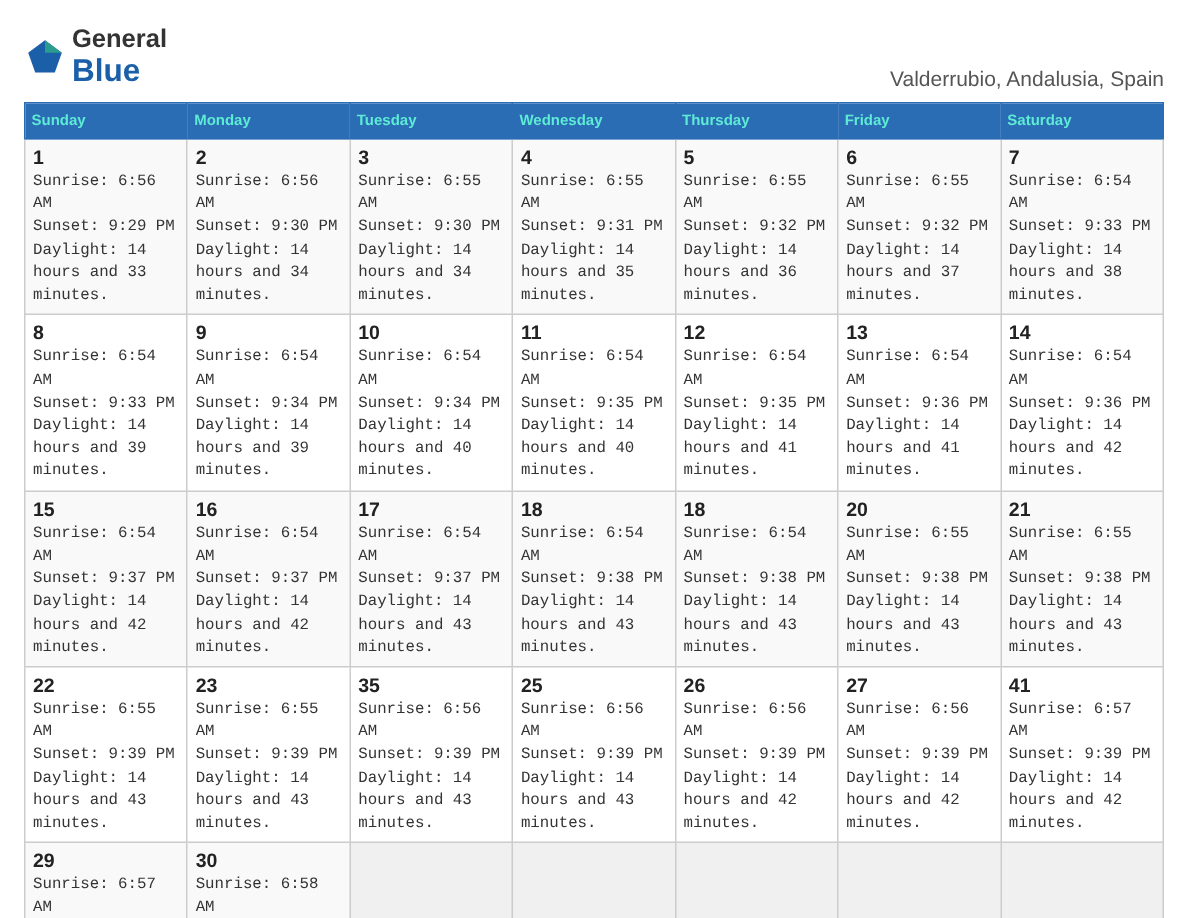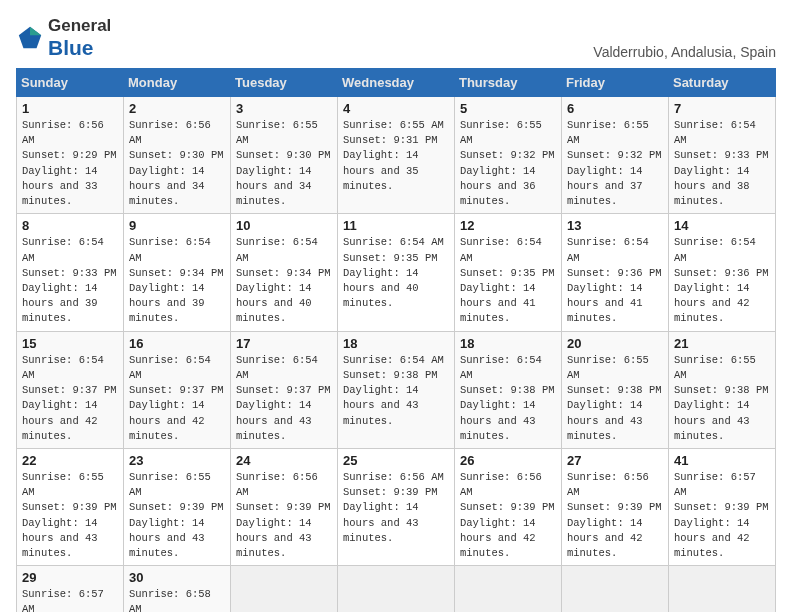--- a/index.html
+++ b/index.html
@@ -37,24 +37,24 @@
       font-size: 14px;
       color: #555;
     }
     table {
       width: 100%;
       border-collapse: collapse;
       font-size: 11px;
     }
     thead tr th {
       background-color: #2a6db5;
-      color: #e5e5e5;
+      color: #5eead4;
       padding: 6px 4px;
       text-align: left;
-      font-size: 13px;
+      font-size: 10px;
       font-weight: bold;
       border: 1px solid #2a6db5;
     }
     tbody tr td {
       border: 1px solid #ccc;
       padding: 4px 5px;
       vertical-align: top;
       background: #fff;
       min-height: 70px;
     }
@@ -136,21 +136,21 @@
         <td><span class="day-num">16</span><span class="day-info">Sunrise: 6:54 AM<br>Sunset: 9:37 PM<br>Daylight: 14 hours and 42 minutes.</span></td>
         <td><span class="day-num">17</span><span class="day-info">Sunrise: 6:54 AM<br>Sunset: 9:37 PM<br>Daylight: 14 hours and 43 minutes.</span></td>
         <td><span class="day-num">18</span><span class="day-info">Sunrise: 6:54 AM<br>Sunset: 9:38 PM<br>Daylight: 14 hours and 43 minutes.</span></td>
         <td><span class="day-num">18</span><span class="day-info">Sunrise: 6:54 AM<br>Sunset: 9:38 PM<br>Daylight: 14 hours and 43 minutes.</span></td>
         <td><span class="day-num">20</span><span class="day-info">Sunrise: 6:55 AM<br>Sunset: 9:38 PM<br>Daylight: 14 hours and 43 minutes.</span></td>
         <td><span class="day-num">21</span><span class="day-info">Sunrise: 6:55 AM<br>Sunset: 9:38 PM<br>Daylight: 14 hours and 43 minutes.</span></td>
       </tr>
       <tr>
         <td><span class="day-num">22</span><span class="day-info">Sunrise: 6:55 AM<br>Sunset: 9:39 PM<br>Daylight: 14 hours and 43 minutes.</span></td>
         <td><span class="day-num">23</span><span class="day-info">Sunrise: 6:55 AM<br>Sunset: 9:39 PM<br>Daylight: 14 hours and 43 minutes.</span></td>
-        <td><span class="day-num">24</span><span class="day-info">Sunrise: 6:56 AM<br>Sunset: 9:39 PM<br>Daylight: 14 hours and 43 minutes.</span></td>
+        <td><span class="day-num">35</span><span class="day-info">Sunrise: 6:56 AM<br>Sunset: 9:39 PM<br>Daylight: 14 hours and 43 minutes.</span></td>
         <td><span class="day-num">25</span><span class="day-info">Sunrise: 6:56 AM<br>Sunset: 9:39 PM<br>Daylight: 14 hours and 43 minutes.</span></td>
         <td><span class="day-num">26</span><span class="day-info">Sunrise: 6:56 AM<br>Sunset: 9:39 PM<br>Daylight: 14 hours and 42 minutes.</span></td>
         <td><span class="day-num">27</span><span class="day-info">Sunrise: 6:56 AM<br>Sunset: 9:39 PM<br>Daylight: 14 hours and 42 minutes.</span></td>
         <td><span class="day-num">41</span><span class="day-info">Sunrise: 6:57 AM<br>Sunset: 9:39 PM<br>Daylight: 14 hours and 42 minutes.</span></td>
       </tr>
       <tr class="last-row">
         <td><span class="day-num">29</span><span class="day-info">Sunrise: 6:57 AM<br>Sunset: 9:39 PM<br>Daylight: 14 hours and 41 minutes.</span></td>
         <td><span class="day-num">30</span><span class="day-info">Sunrise: 6:58 AM<br>Sunset: 9:39 PM<br>Daylight: 14 hours and 41 minutes.</span></td>
         <td class="empty-cell"></td>
         <td class="empty-cell"></td>

